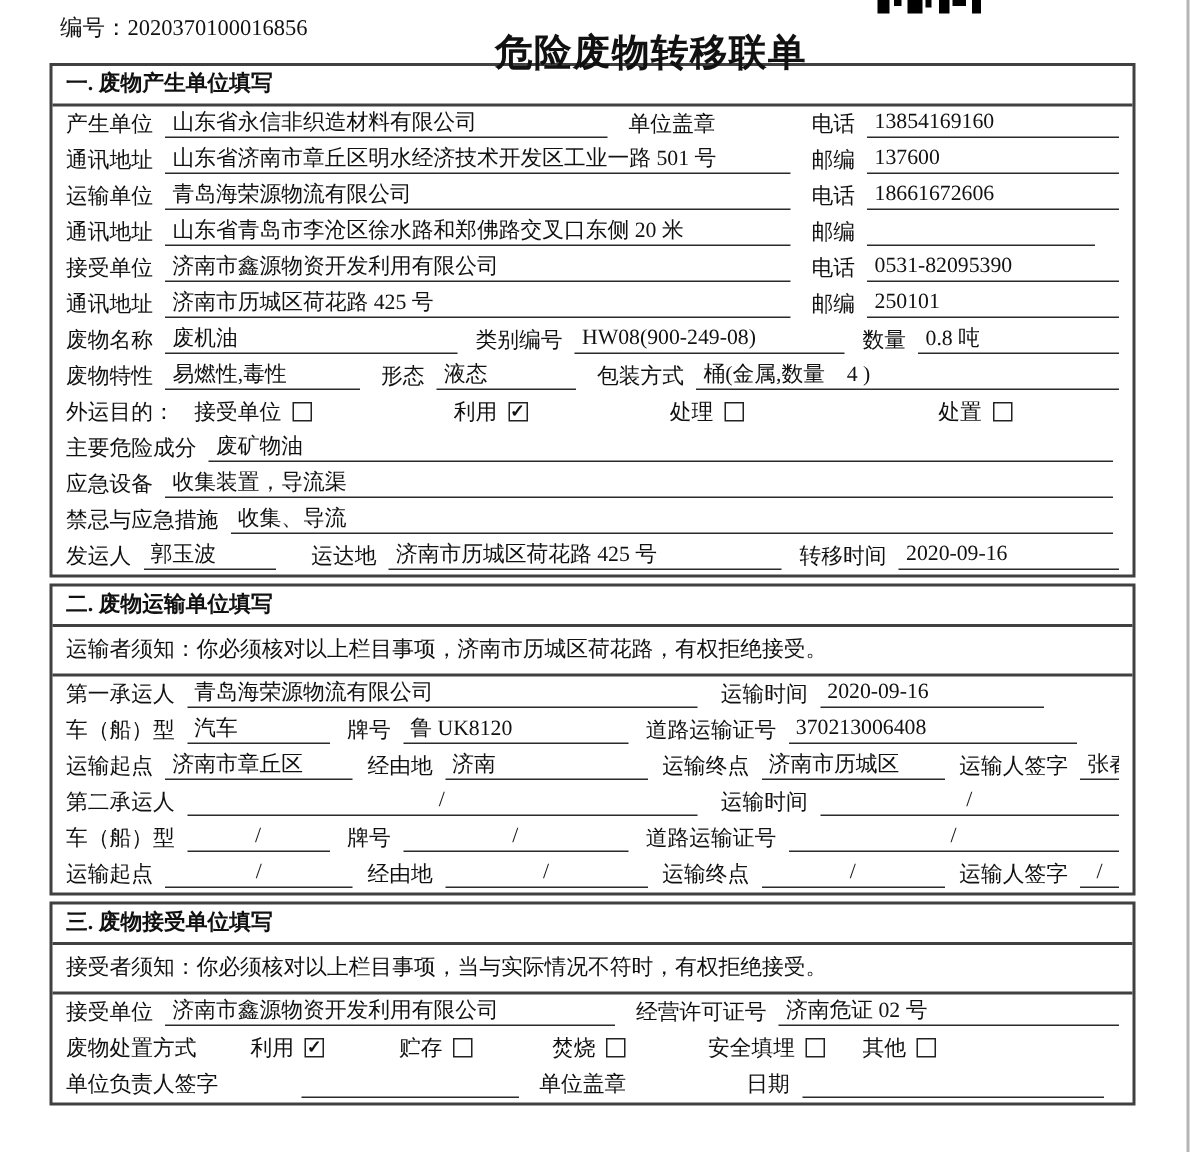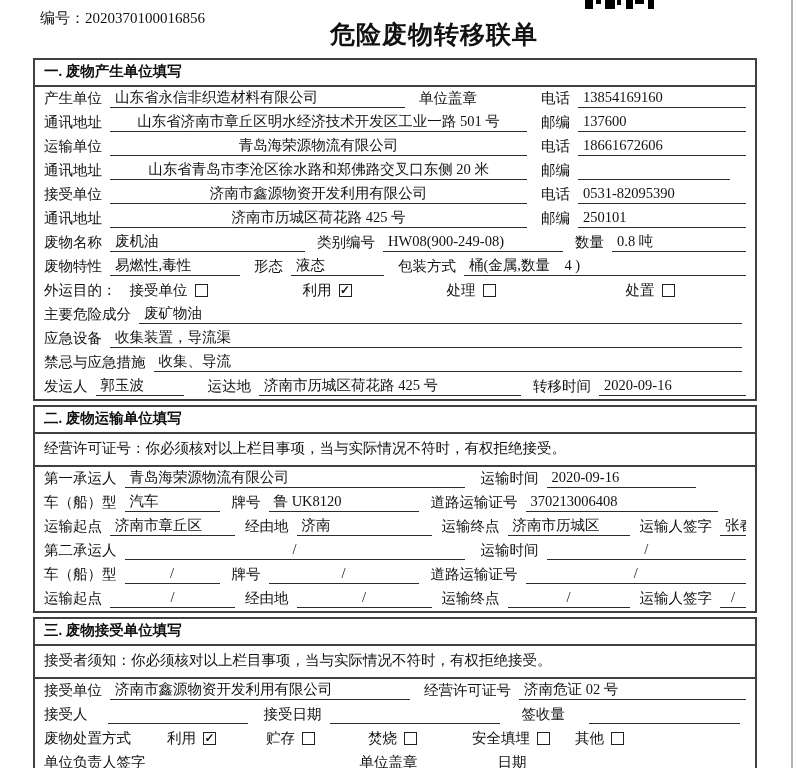--- a/index.html
+++ b/index.html
@@ -19,21 +19,21 @@
   .qr { position: absolute; left: 585px; top: 0; height: 9px; display: flex; align-items: flex-start; }
   .qr i { display: block; background: #000; }
   .qr .s1 { width: 8px; height: 9px; margin-right: 3px; }
   .qr .s2 { width: 5px; height: 4px; margin-right: 4px; }
   .qr .s3 { width: 10px; height: 9px; margin-right: 2px; }
   .qr .s4 { width: 4px; height: 5px; margin-right: 5px; }
   .qr .s5 { width: 7px; height: 9px; margin-right: 2px; }
   .qr .s6 { width: 9px; height: 4px; margin-right: 4px; }
   .qr .s7 { width: 6px; height: 9px; margin-right: 0; }
 
-  .header { position: relative; height: 58px; text-align: center; }
+  .header { position: relative; height: 42px; text-align: center; }
   .serial { position: absolute; left: 40px; top: 9px; font-size: 15px; white-space: nowrap; }
   .doc-title { position: absolute; left: 330px; top: 18px; font-size: 25px; font-weight: bold; letter-spacing: 1px; white-space: nowrap; }
 
   .tbl { margin-left: 33px; width: 724px; }
   .section { border: 2px solid #404040; margin-bottom: 4px; background: #fff; }
   .sec-title {
     font-weight: bold; font-size: 14.5px;
     padding: 2px 9px 4px; border-bottom: 2px solid #404040;
   }
   .notice { padding: 5px 9px 7px; border-bottom: 2px solid #404040; }
@@ -41,21 +41,21 @@
   .row { display: flex; align-items: flex-end; height: 24px; padding: 0 9px 3px 9px; }
   .lbl { white-space: nowrap; }
   .f {
     border-bottom: 1px solid #2b2b2b;
     padding: 0 5px; margin-left: 8px;
     white-space: nowrap; overflow: hidden; min-height: 19px;
   }
   .g { flex: 1 1 auto; }
   .c { text-align: center; }
   .left  { display: flex; align-items: flex-end; flex: 1 1 auto; margin-right: 14px; min-width: 0; }
-  .left .f.g { flex: 1; text-align: center; }
+  .left .f.g { flex: 1; }
   .right { display: flex; align-items: flex-end; flex: 0 0 205px; }
   .right .f { flex: 1; }
   .seal { margin-left: 14px; white-space: nowrap; }
 
   .opt { display: flex; align-items: center; white-space: nowrap; }
   .cb {
     display: inline-block; width: 13px; height: 13px;
     border: 1.5px solid #222; margin-left: 7px;
     font-size: 12px; line-height: 11px; text-align: center; font-weight: bold;
   }
@@ -212,21 +212,21 @@
       <span class="f" style="flex:0 0 88px">郭玉波</span>
       <span class="lbl" style="margin-left:24px">运达地</span>
       <span class="f" style="flex:0 0 262px">济南市历城区荷花路 425 号</span>
       <span class="lbl" style="margin-left:12px">转移时间</span>
       <span class="f g">2020-09-16</span>
     </div>
   </div>
 
   <div class="section">
     <div class="sec-title">二. 废物运输单位填写</div>
-    <div class="notice">经营许可证号：你必须核对以上栏目事项，当与实际情况不符时，有权拒绝接受。</div>
+    <div class="notice">运输者须知：你必须核对以上栏目事项，济南市历城区荷花路，有权拒绝接受。</div>
 
     <div class="row">
       <span class="lbl">第一承运人</span>
       <span class="f" style="flex:0 0 340px">青岛海荣源物流有限公司</span>
       <span class="lbl" style="margin-left:16px">运输时间</span>
       <span class="f g" style="margin-right:50px">2020-09-16</span>
     </div>
 
     <div class="row">
       <span class="lbl">车（船）型</span>
@@ -280,28 +280,20 @@
     <div class="sec-title">三. 废物接受单位填写</div>
     <div class="notice">接受者须知：你必须核对以上栏目事项，当与实际情况不符时，有权拒绝接受。</div>
 
     <div class="row">
       <span class="lbl">接受单位</span>
       <span class="f" style="flex:0 0 300px">济南市鑫源物资开发利用有限公司</span>
       <span class="lbl" style="margin-left:14px">经营许可证号</span>
       <span class="f g">济南危证 02 号</span>
     </div>
 
-    <div class="row">
-      <span class="lbl">接受人</span>
-      <span class="f" style="flex:0 0 140px;margin-left:20px"></span>
-      <span class="lbl" style="margin-left:16px">接受日期</span>
-      <span class="f" style="flex:0 0 170px"></span>
-      <span class="lbl" style="margin-left:22px">签收量</span>
-      <span class="f g" style="margin-left:24px;margin-right:6px"></span>
-    </div>
 
     <div class="row">
       <span class="lbl">废物处置方式</span>
       <span class="opt" style="margin-left:36px">
         <span>利用</span>
         <span class="cb">✓</span>
       </span>
       <span class="opt" style="margin-left:50px">
         <span>贮存</span>
         <span class="cb"></span>

